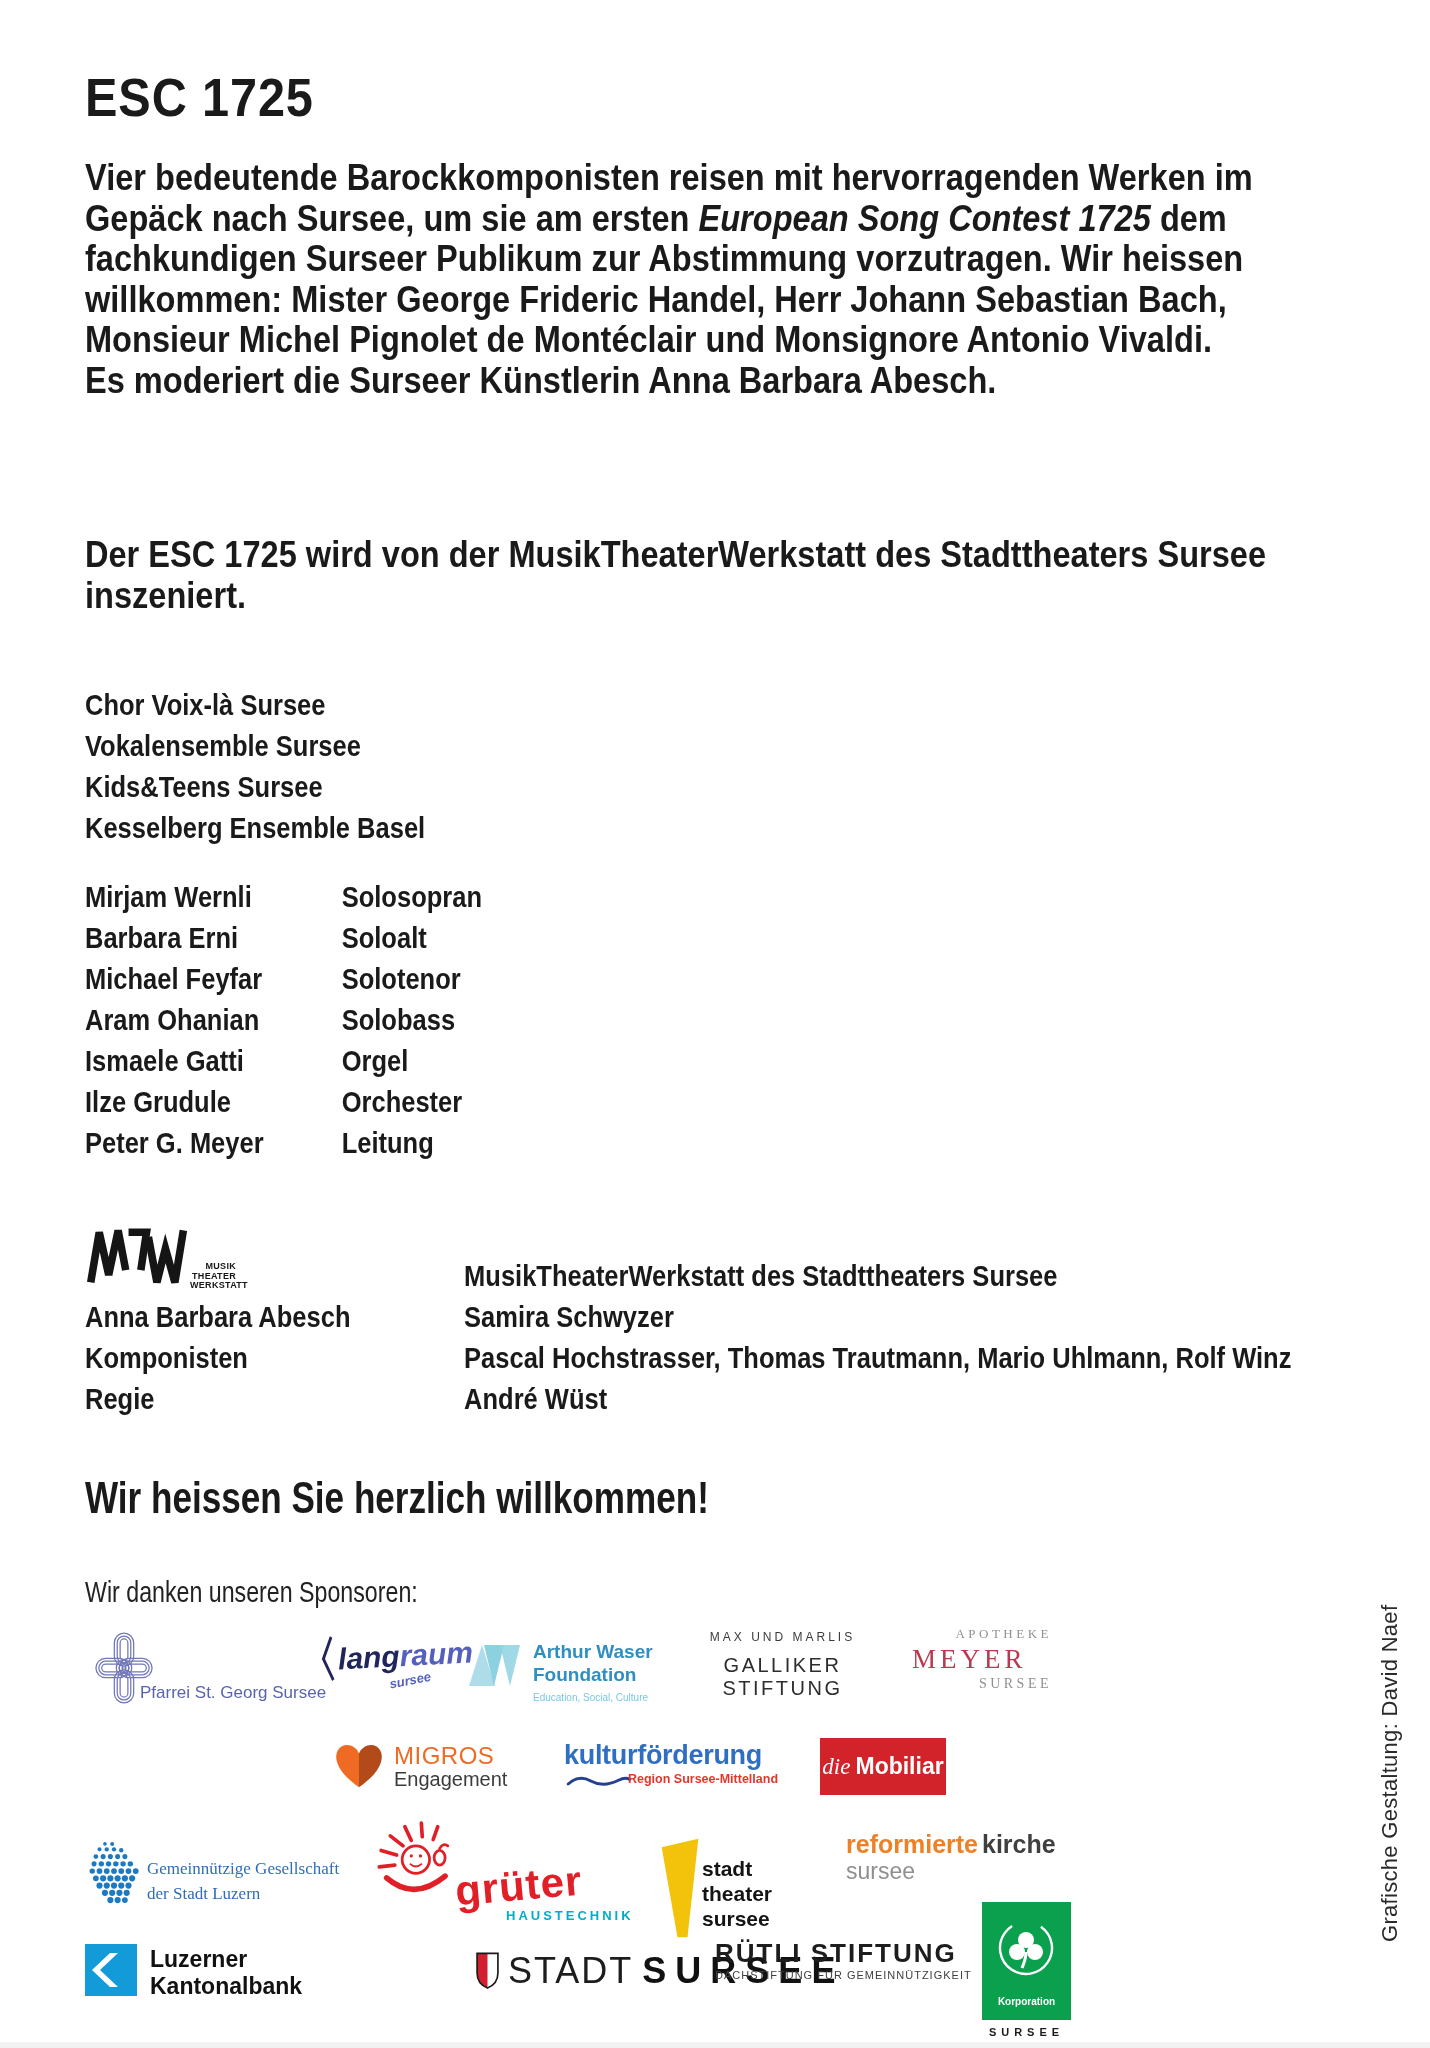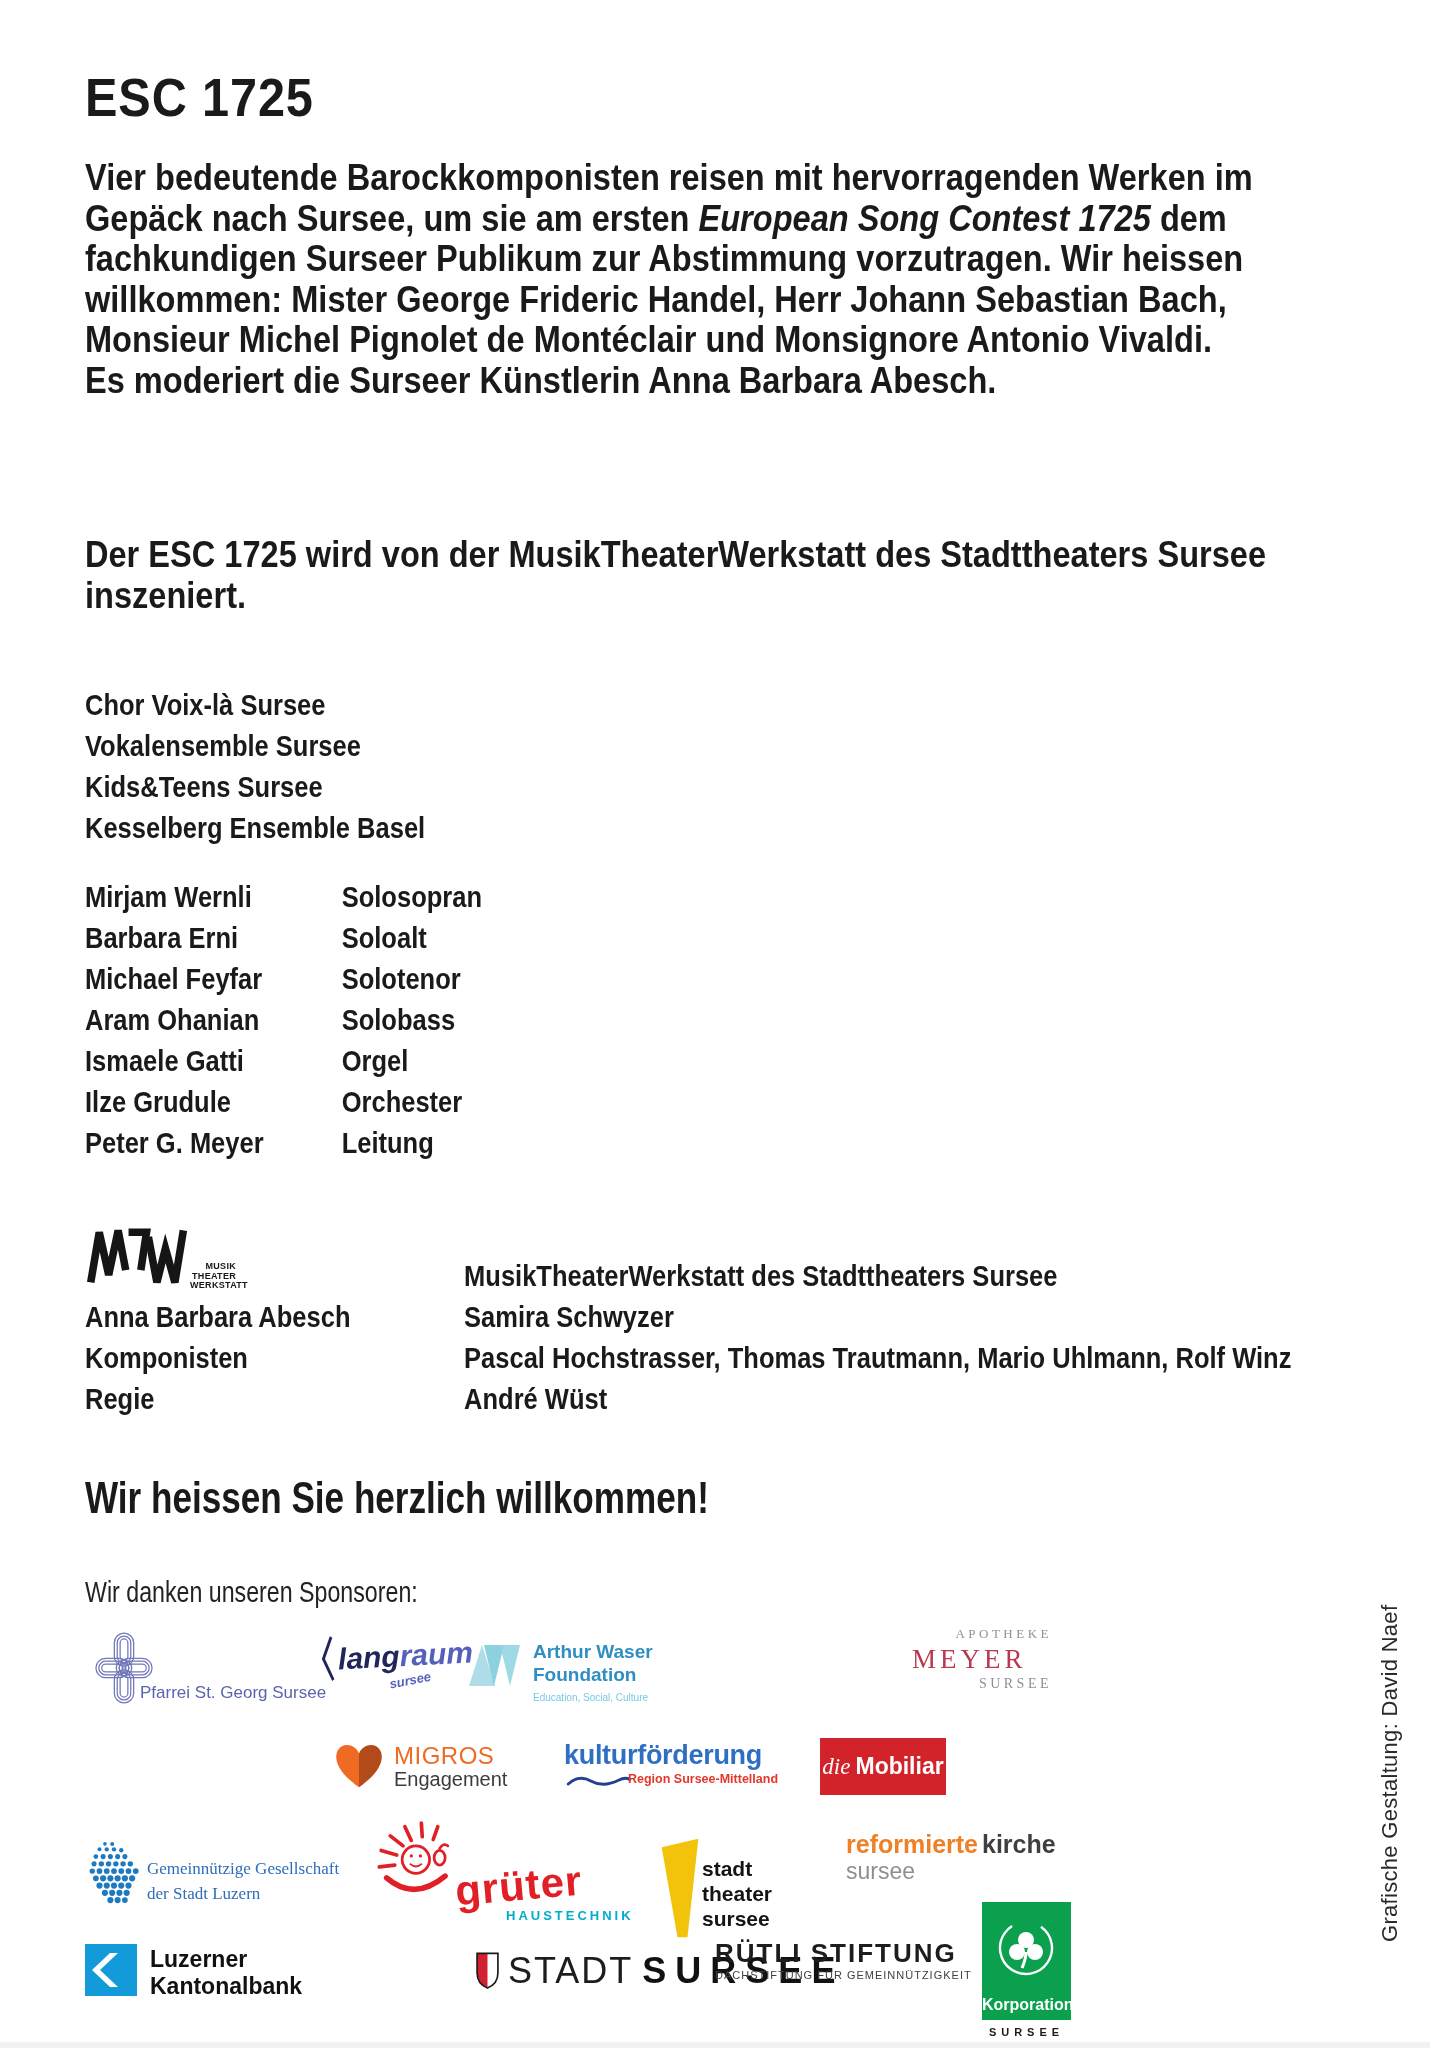--- a/index.html
+++ b/index.html
@@ -90,21 +90,21 @@
   .stadtsursee{left:475px;top:1950px;display:flex;align-items:center;}
   .ss1{font-size:36px;font-weight:300;letter-spacing:2px;color:#1d1d1d;margin-left:8px;}
   .ss2{font-size:36px;font-weight:800;letter-spacing:9px;color:#111;margin-left:9px;}
 
   .ruetli{left:715px;top:1938px;}
   .rut1{font-size:26px;font-weight:600;letter-spacing:2px;color:#1d1d1d;}
   .rut2{font-size:11px;font-weight:500;letter-spacing:1px;color:#3f3f3f;}
 
   .korp{left:982px;top:1902px;width:89px;height:118px;background:#0aa04e;}
   .korp-name{position:absolute;left:0;top:94px;width:100%;text-align:center;
-    font-size:16px;font-weight:700;color:#fff;}
+    font-size:10px;font-weight:700;color:#fff;}
   .korp-sub{left:982px;top:2026px;width:89px;text-align:center;font-size:11px;
     font-weight:600;letter-spacing:5px;color:#1c1c1c;}
 
   .designer{left:1376px;top:1602px;height:340px;writing-mode:vertical-rl;
     transform:rotate(180deg);font-size:22px;line-height:27px;color:#2a2a2a;letter-spacing:0.3px;}
 
   .bottom-strip{left:0;bottom:0;width:100%;height:6px;background:#f2f2f2;}
 </style>
 </head>
 <body>
@@ -234,20 +234,24 @@
     <polygon points="2,46 15,5 28,46" fill="#aadbe8" opacity="0.95"></polygon>
     <polygon points="17,5 27,46 37,5" fill="#7fccdd" opacity="0.9"></polygon>
     <polygon points="33,5 43,46 53,5" fill="#95d5e3" opacity="0.9"></polygon>
   </svg>
   <div class="abs aw-text">
     <div>Arthur Waser</div>
     <div>Foundation</div>
   </div>
   <div class="abs aw-tag">Education, Social, Culture</div>
 
+  <div class="abs galliker">
+    <div class="gal1">MAX UND MARLIS</div>
+    <div class="gal2">GALLIKER STIFTUNG</div>
+  </div>
 
   <div class="abs meyer">
     <div class="mey1">APOTHEKE</div>
     <div class="mey2">MEYER</div>
     <div class="mey3">SURSEE</div>
   </div>
 
 
   <svg class="abs" style="left:330px;top:1738px;" width="58" height="54" viewBox="0 0 60 54">
     <path d="M30,50 C10,36 3,22 8,12 C13,3 26,5 30,15 Z" fill="#ef6b23"></path>

